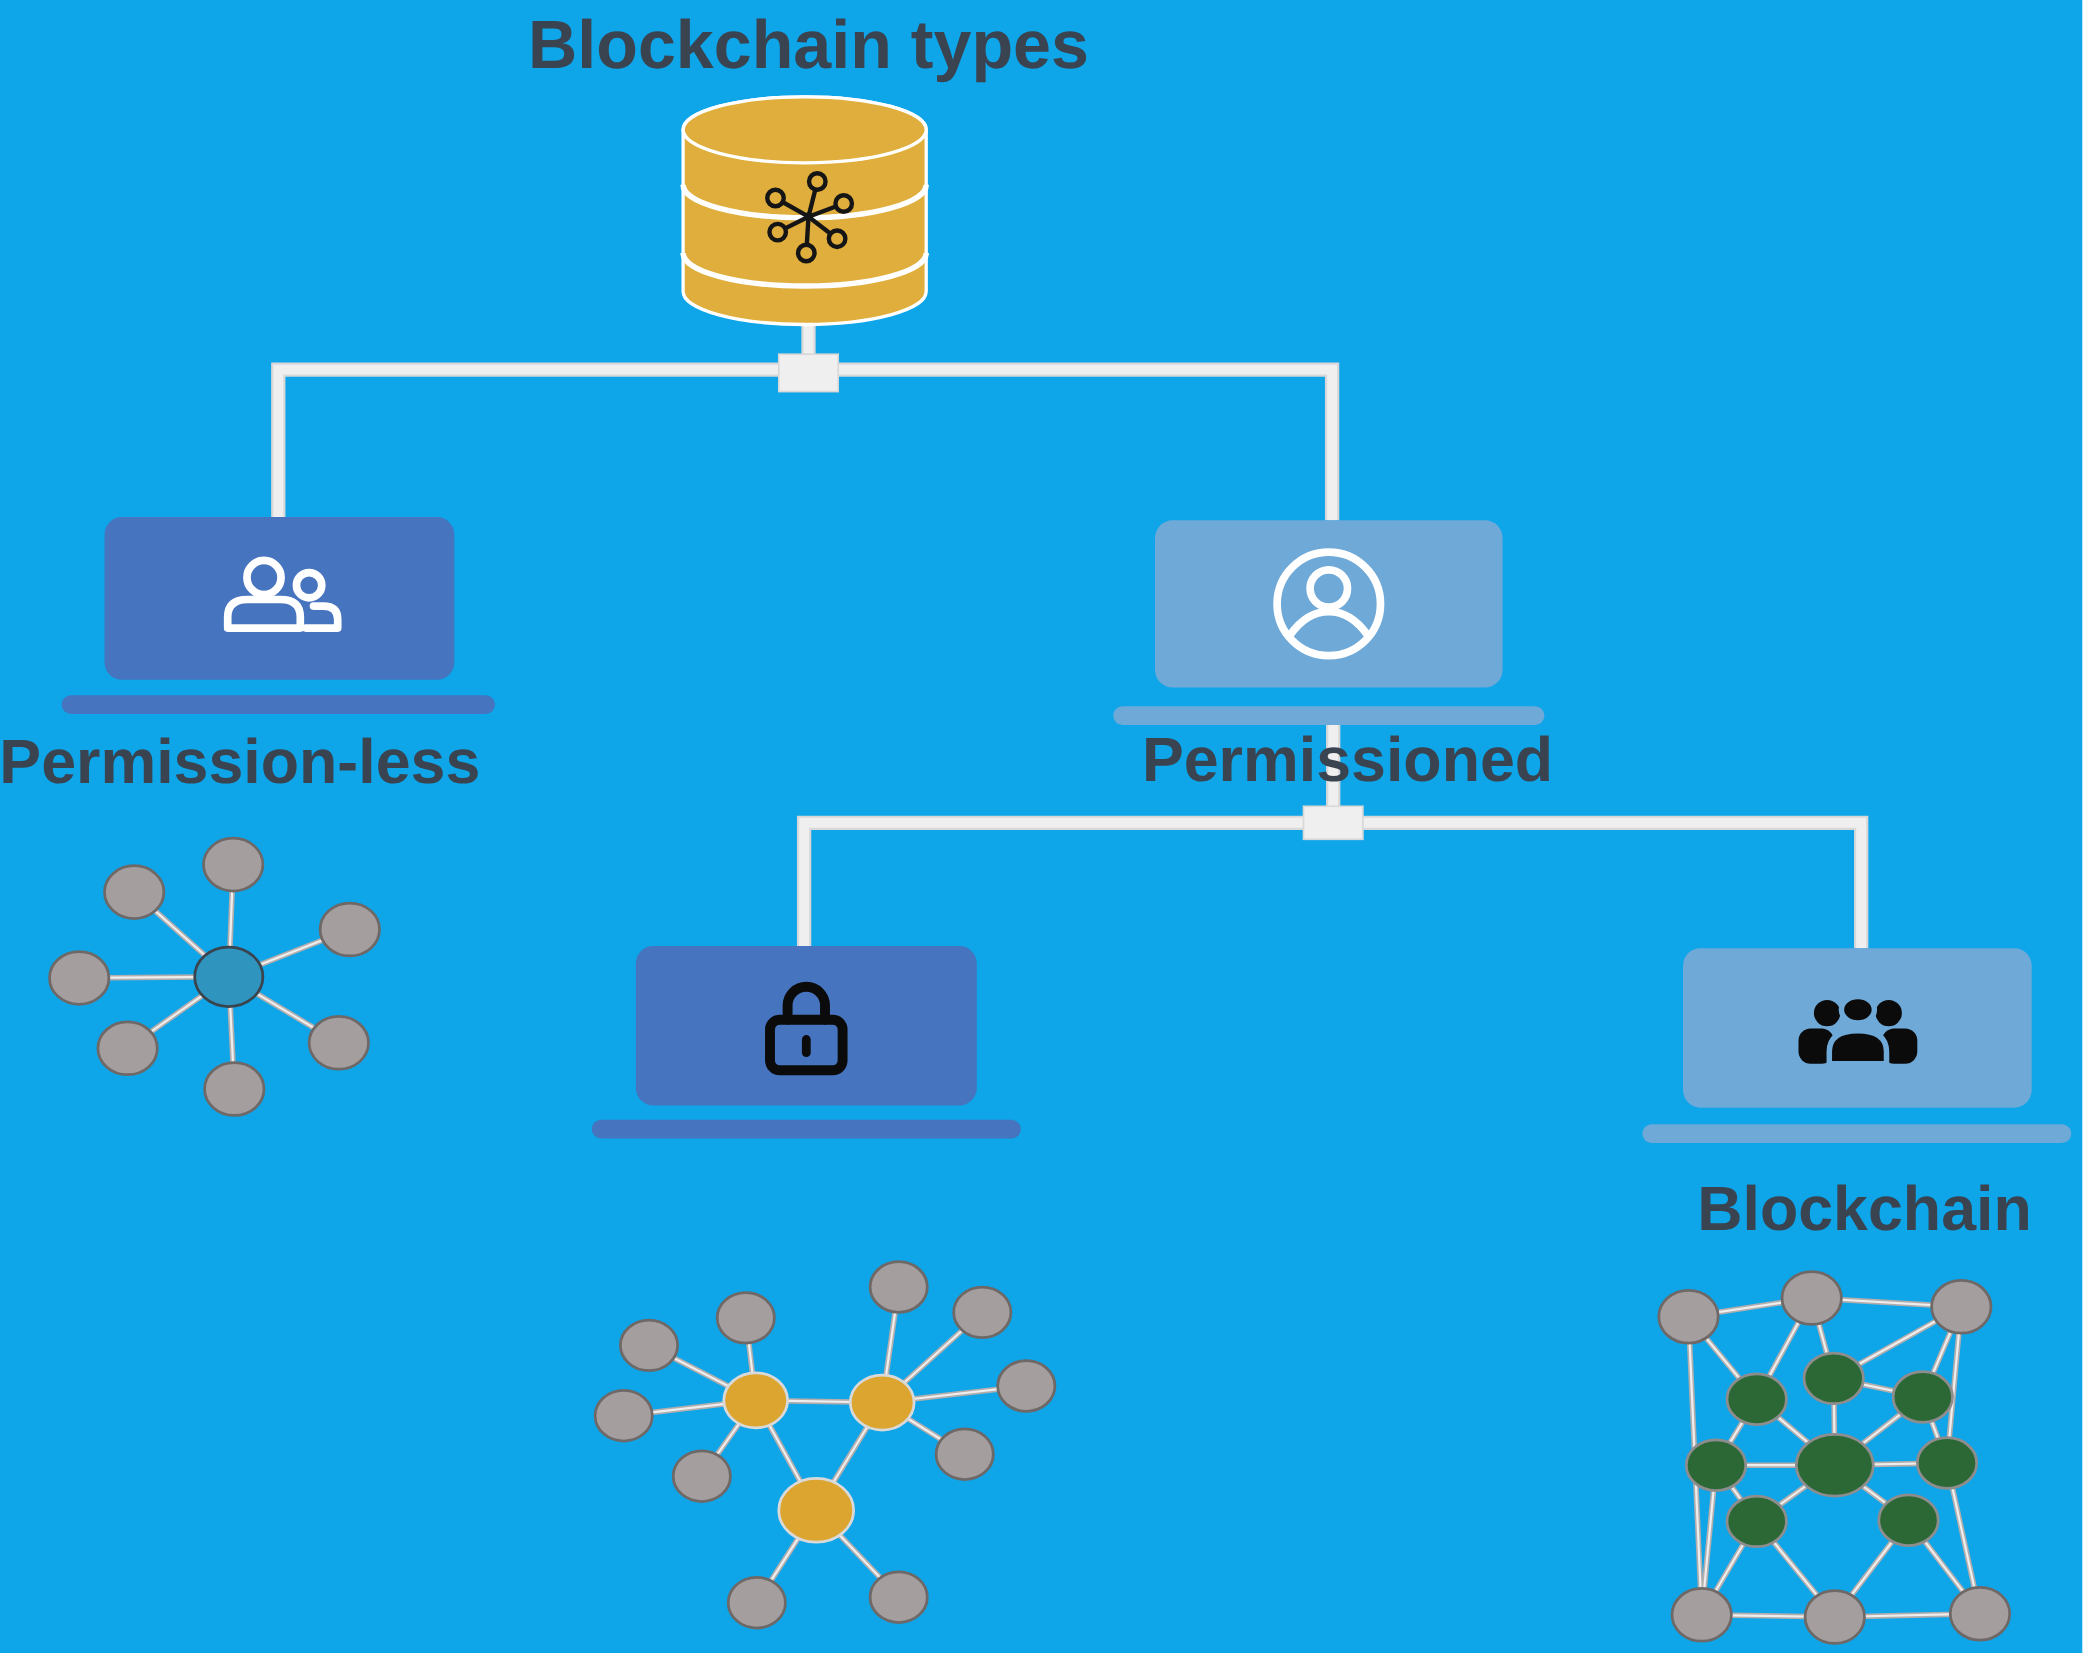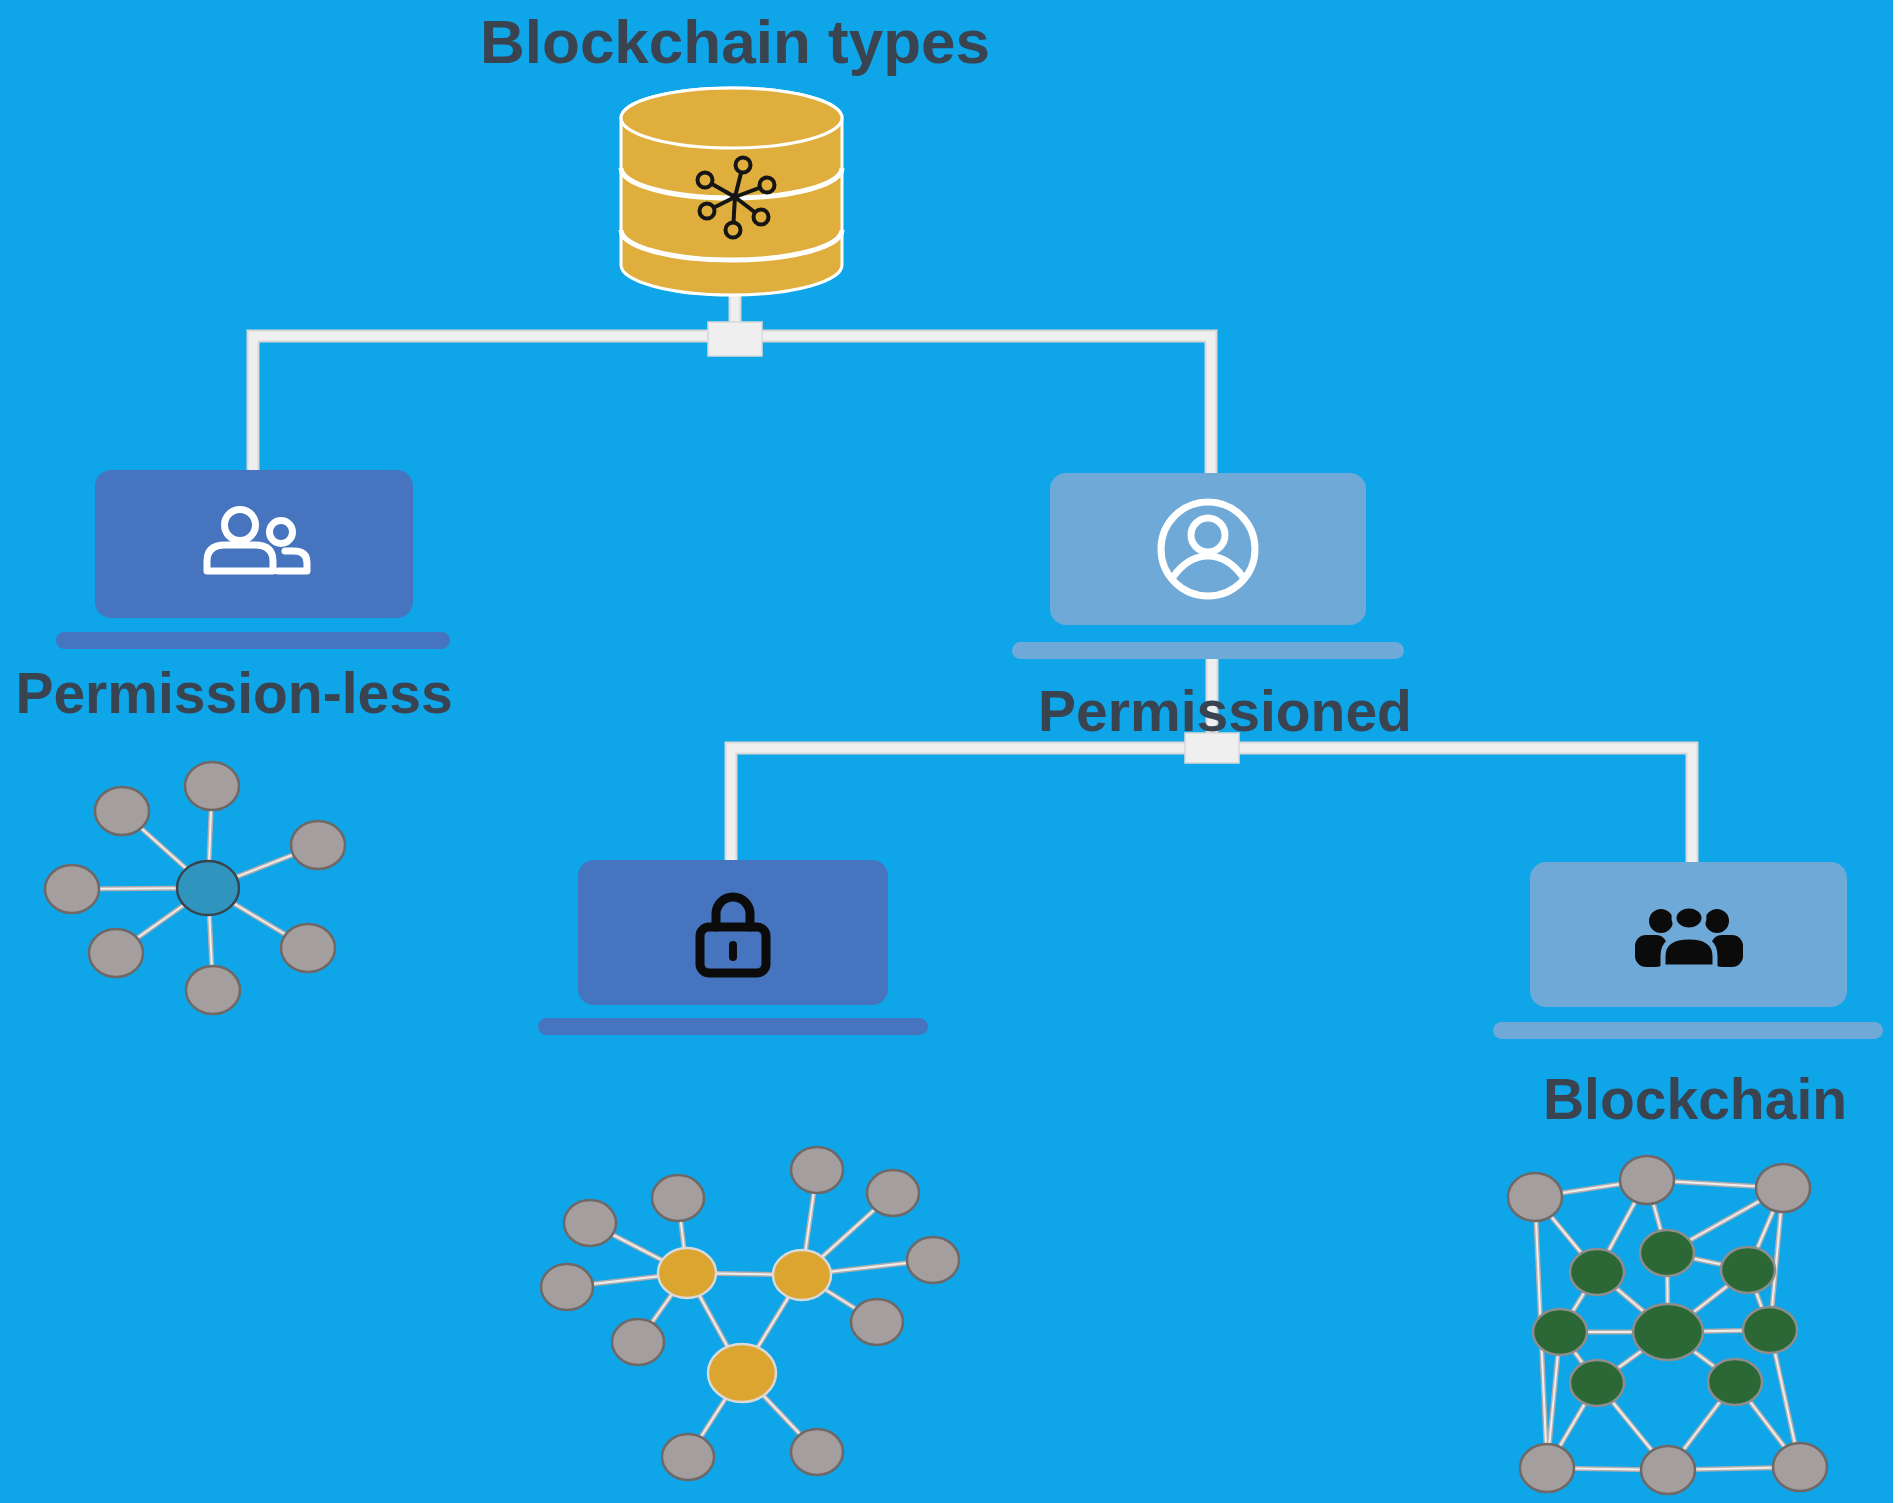--- a/index.html
+++ b/index.html
@@ -29,22 +29,22 @@
   #pm-screen{left:1050px;top:473px;width:316px;height:152px;}
   #pm-base{left:1012px;top:642px;width:392px;height:17px;}
   
   #pr-screen{left:578px;top:860px;width:310px;height:145px;}
   #pr-base{left:538px;top:1018px;width:390px;height:17px;}
   
   #co-screen{left:1530px;top:862px;width:317px;height:145px;}
   #co-base{left:1493px;top:1022px;width:390px;height:17px;}
 
   #title-label{left:735px;top:6px;}
-  #pl-label{left:234px;top:660px;}
-  #pm-label{left:1225px;top:678px;}
+  #pl-label{left:218px;top:660px;}
+  #pm-label{left:1225px;top:658px;}
   #pr-label{left:752px;top:1066px;}
   #co-label{left:1695px;top:1066px;}
 
   .conn-under{fill:none;stroke:var(--conn-edge,#D8D8D8);stroke-width:13;}
   .conn-over{fill:none;stroke:var(--conn-fill,#EFEFEF);stroke-width:9;}
   .junction{fill:var(--conn-fill,#EFEFEF);stroke:var(--conn-edge,#D8D8D8);stroke-width:1.5;}
   .cyl{fill:var(--gold,#DFAE3C);stroke:#ffffff;stroke-width:3;}
   .cyl-sep{fill:none;stroke:#ffffff;stroke-width:5;}
   .molecule line{stroke:#151515;stroke-width:4;}
   .molecule circle.n{fill:var(--gold,#DFAE3C);stroke:#151515;stroke-width:4;}

